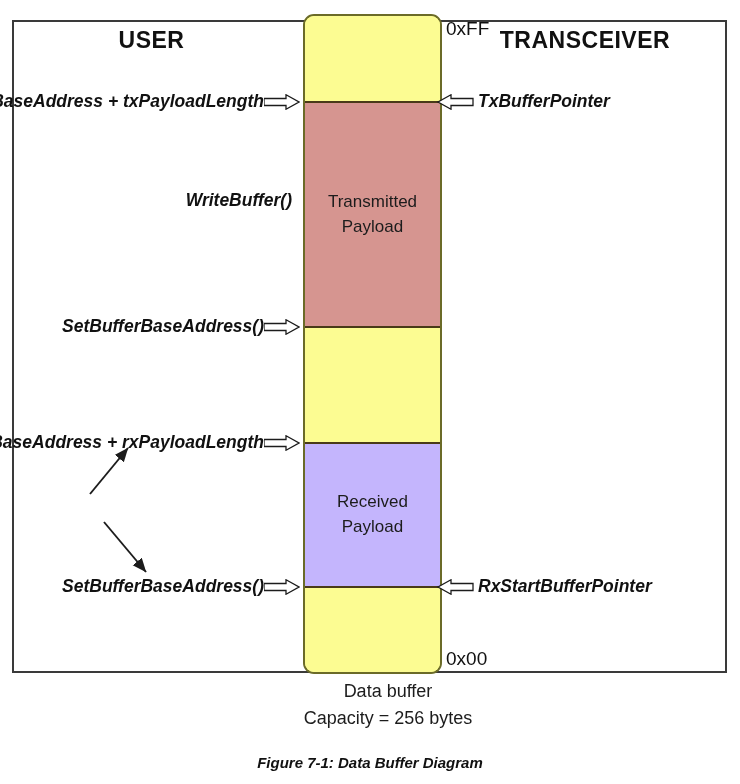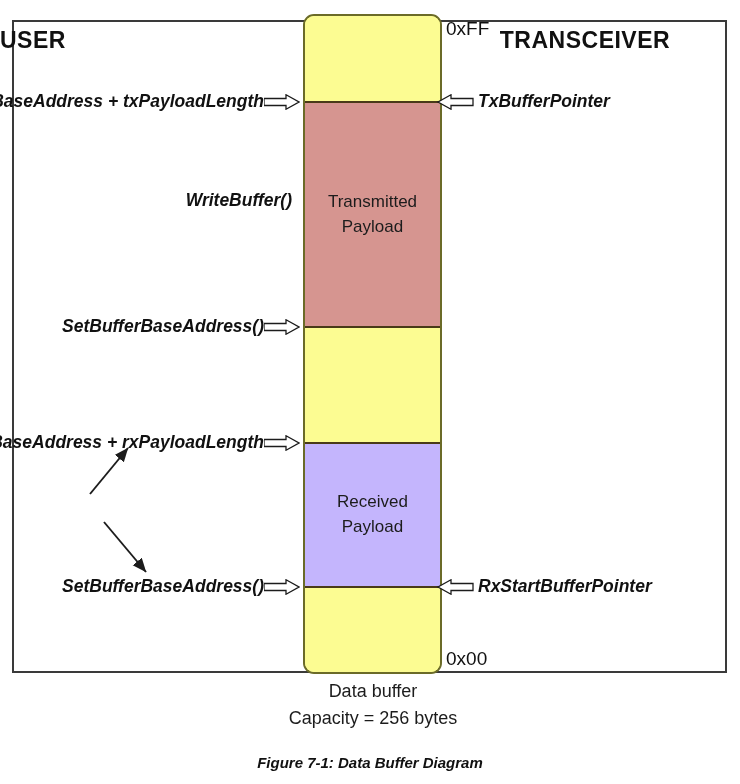--- a/index.html
+++ b/index.html
@@ -37,21 +37,21 @@
   
   .col-header {
     position: absolute;
     top: 27px;
     font-weight: bold;
     font-size: 23px;
     color: #111111;
     letter-spacing: 0.5px;
     white-space: nowrap;
   }
-  .col-header.user       { left: 0; width: 303px; text-align: left; }
+  .col-header.user       { left: 0; width: 303px; text-align: center; }
   .col-header.transceiver{ left: 441px; width: 288px; text-align: center; }
 
   
   .buffer {
     position: absolute;
     left: 303px;
     top: 14px;
     width: 139px;
     height: 660px;
     box-sizing: border-box;
@@ -121,21 +121,21 @@
     position: relative;
     width: 36px;
     height: 15px;
     flex: 0 0 auto;
   }
   .arrow-right svg, .arrow-left svg { display: block; }
 
   
   .caption {
     position: absolute;
-    left: 243px;
+    left: 258px;
     top: 678px;
     width: 260px;
     text-align: center;
     font-size: 18px;
     color: #1c1c1c;
     line-height: 1.5;
   }
 
   
   .figure-title {

